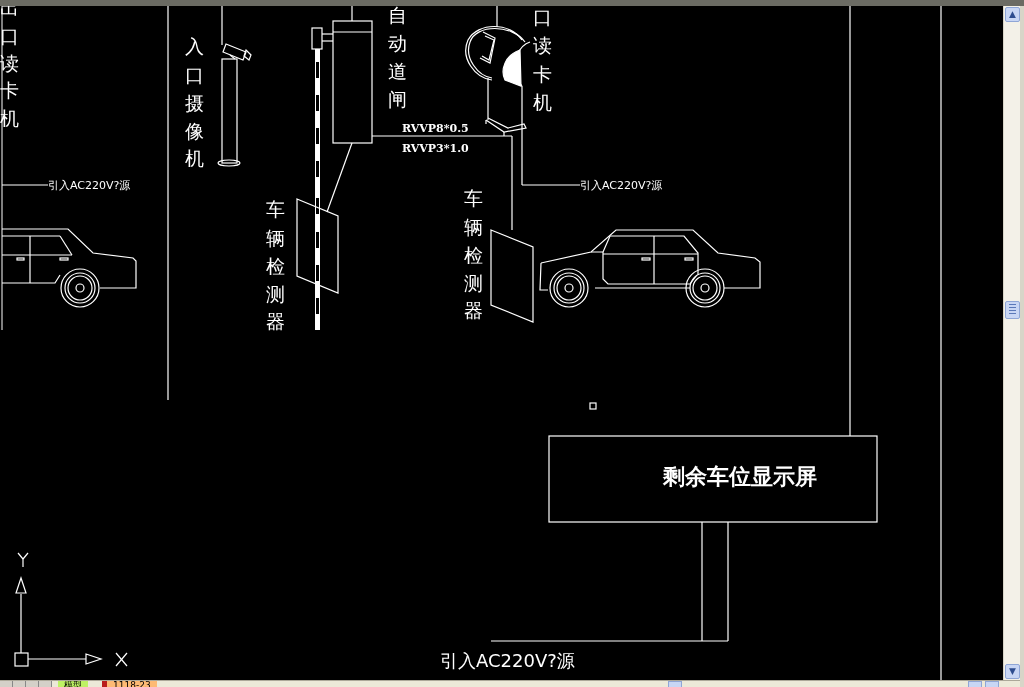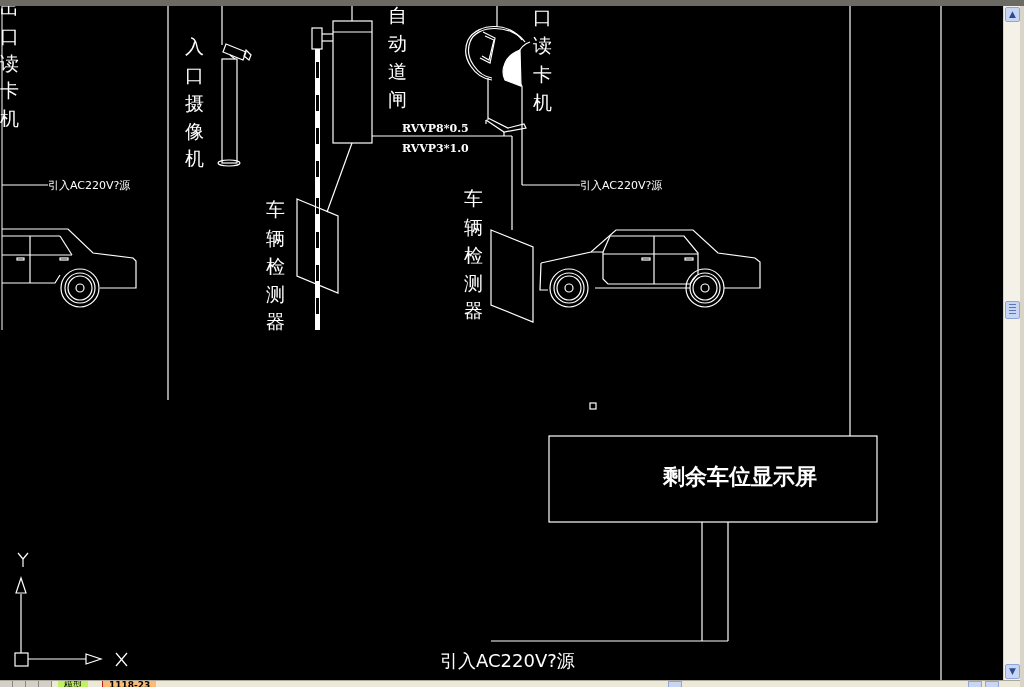--- a/index.html
+++ b/index.html
@@ -12,21 +12,21 @@
   .canvas svg { position: absolute; left: 0; top: -6px; }
   .vscroll { position: absolute; left: 1003px; top: 6px; width: 17px; height: 674px; background: #f3f1e8; border-left: 1px solid #d8d5c8; }
   .vscroll .btn { position: absolute; left: 1px; width: 15px; height: 15px; background: #c8d6f4; border: 1px solid #8fa6d6; border-radius: 2px; box-sizing: border-box; color: #2e4d8f; font-size: 9px; line-height: 13px; text-align: center; }
   .vscroll .thumb { position: absolute; left: 1px; top: 295px; width: 15px; height: 18px; background: #c8d6f4; border: 1px solid #8fa6d6; border-radius: 2px; box-sizing: border-box; }
   .vscroll .thumb i { display: block; width: 7px; height: 1px; background: #5a78b8; margin: 2px auto 0; }
   .right-edge { position: absolute; left: 1020px; top: 6px; width: 4px; height: 681px; background: #d8d5c8; }
   .tabbar { position: absolute; left: 0; top: 680px; width: 1020px; height: 7px; background: #ece9d8; border-top: 1px solid #aca899; overflow: hidden; }
   .tabbar .nav { position: absolute; top: 0; width: 12px; height: 7px; background: #d4d0c8; border-right: 1px solid #888; }
   .tabbar .tab { position: absolute; top: 0; height: 7px; font-size: 9px; line-height: 9px; color: #000; padding: 0 6px; overflow: hidden; }
   .tabbar .tab.active { background: #bef264; text-align: center; }
-  .tabbar .tab.inactive { background: #fdba74; border-left: 1px solid #b91c1c; font-weight: bold; }
+  .tabbar .tab.inactive { background: #fdba74; border-left: 5px solid #b91c1c; }
   .tabbar .hbtn { position: absolute; top: 0; width: 14px; height: 7px; background: #c8d6f4; border: 1px solid #8fa6d6; box-sizing: border-box; }
 </style>
 </head>
 <body>
 
 <div class="top-frame"></div>
 
 <div class="canvas">
   <svg width="1003" height="680" viewBox="0 0 1003 680" xmlns="http://www.w3.org/2000/svg">
     <g stroke="#fff" stroke-width="1.2" fill="none">

